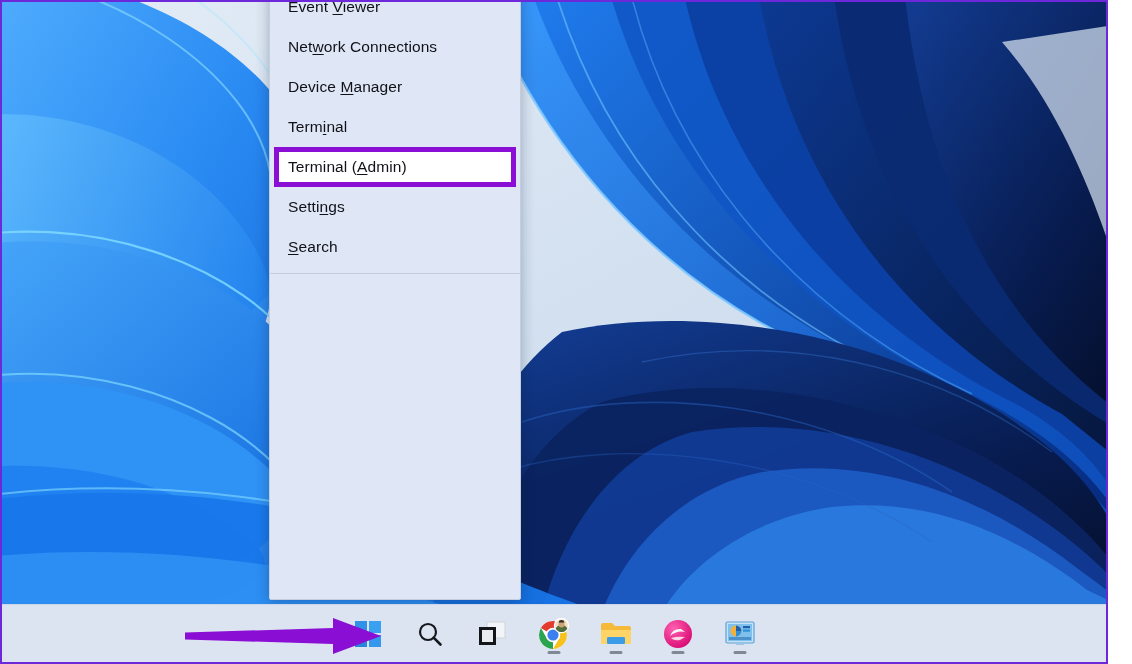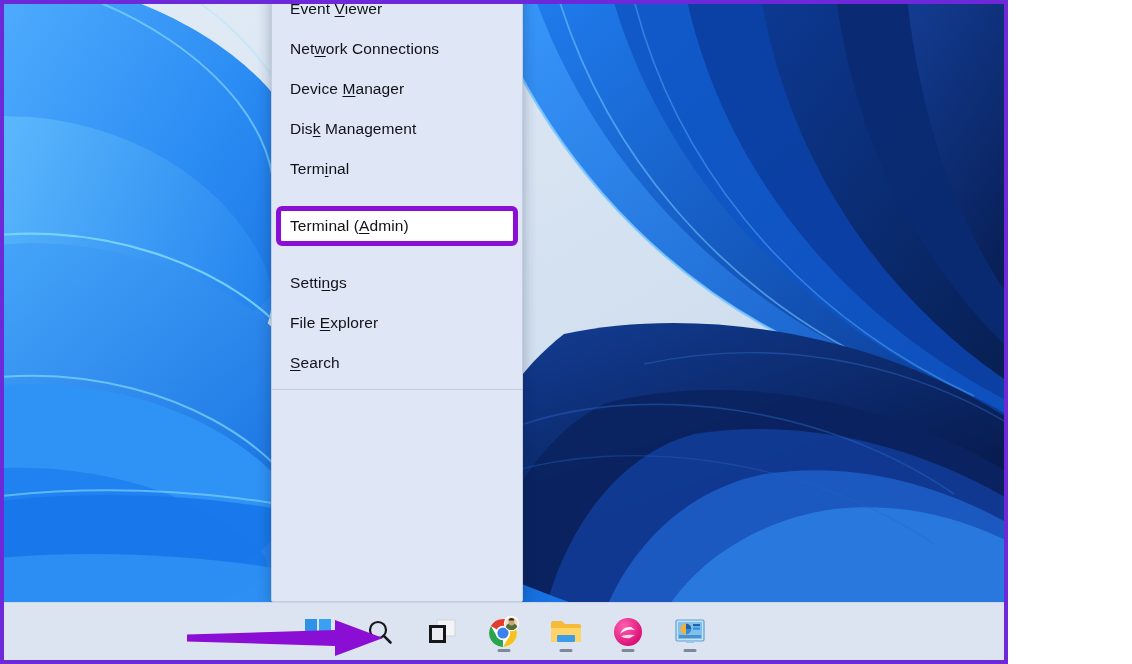--- a/index.html
+++ b/index.html
@@ -6,22 +6,22 @@
   html, body {
     width: 1132px; height: 664px;
     overflow: hidden;
     font-family: "Liberation Sans", sans-serif;
     background: #fff;
   }
 
   
   #screen {
     position: relative;
-    width: 1008px; height: 664px;
-    border: 4px solid #6d28d9;
+    width: 1108px; height: 664px;
+    border: 2px solid #6d28d9;
     background: #c7d3e6;
     overflow: hidden;
   }
 
   
   #desktop {
     position: absolute;
     left: 0; top: 0; right: 0; bottom: 0;
     background: #ccd9e8;
     overflow: hidden;
@@ -65,22 +65,22 @@
     color: #5b6270;
     line-height: 1;
     padding-right: 4px;
   }
 
   
   .menu-item.highlight {
     background: #ffffff;
     outline: 5px solid #8b0ed4;
     outline-offset: -5px;
-    border-radius: 6px;
-    margin: 17px 4px;
+    border-radius: 0;
+    margin: 0 4px;
     padding-left: 14px;
     width: calc(100% - 8px);
   }
 
   
   #taskbar {
     position: absolute;
     left: 0; right: 0; bottom: 0;
     height: 58px;
     background: #dde4f1;
@@ -222,41 +222,35 @@
 
 
       <div class="menu-item">
         <span class="label">Net<u>w</u>ork Connections</span>
       </div>
 
       <div class="menu-item">
         <span class="label">Device <u>M</u>anager</span>
       </div>
 
-      <div class="menu-item">
-        <span class="label">Dis<u>k</u> Management</span>
-      </div>
 
 
       <div class="menu-item">
         <span class="label">Term<u>i</u>nal</span>
       </div>
 
       <div class="menu-item highlight">
         <span class="label">Terminal (<u>A</u>dmin)</span>
       </div>
 
 
       <div class="menu-item">
         <span class="label">Setti<u>n</u>gs</span>
       </div>
 
-      <div class="menu-item">
-        <span class="label">File <u>E</u>xplorer</span>
-      </div>
 
       <div class="menu-item">
         <span class="label"><u>S</u>earch</span>
       </div>
 
 
       <div class="menu-sep"></div>
 
 
 

